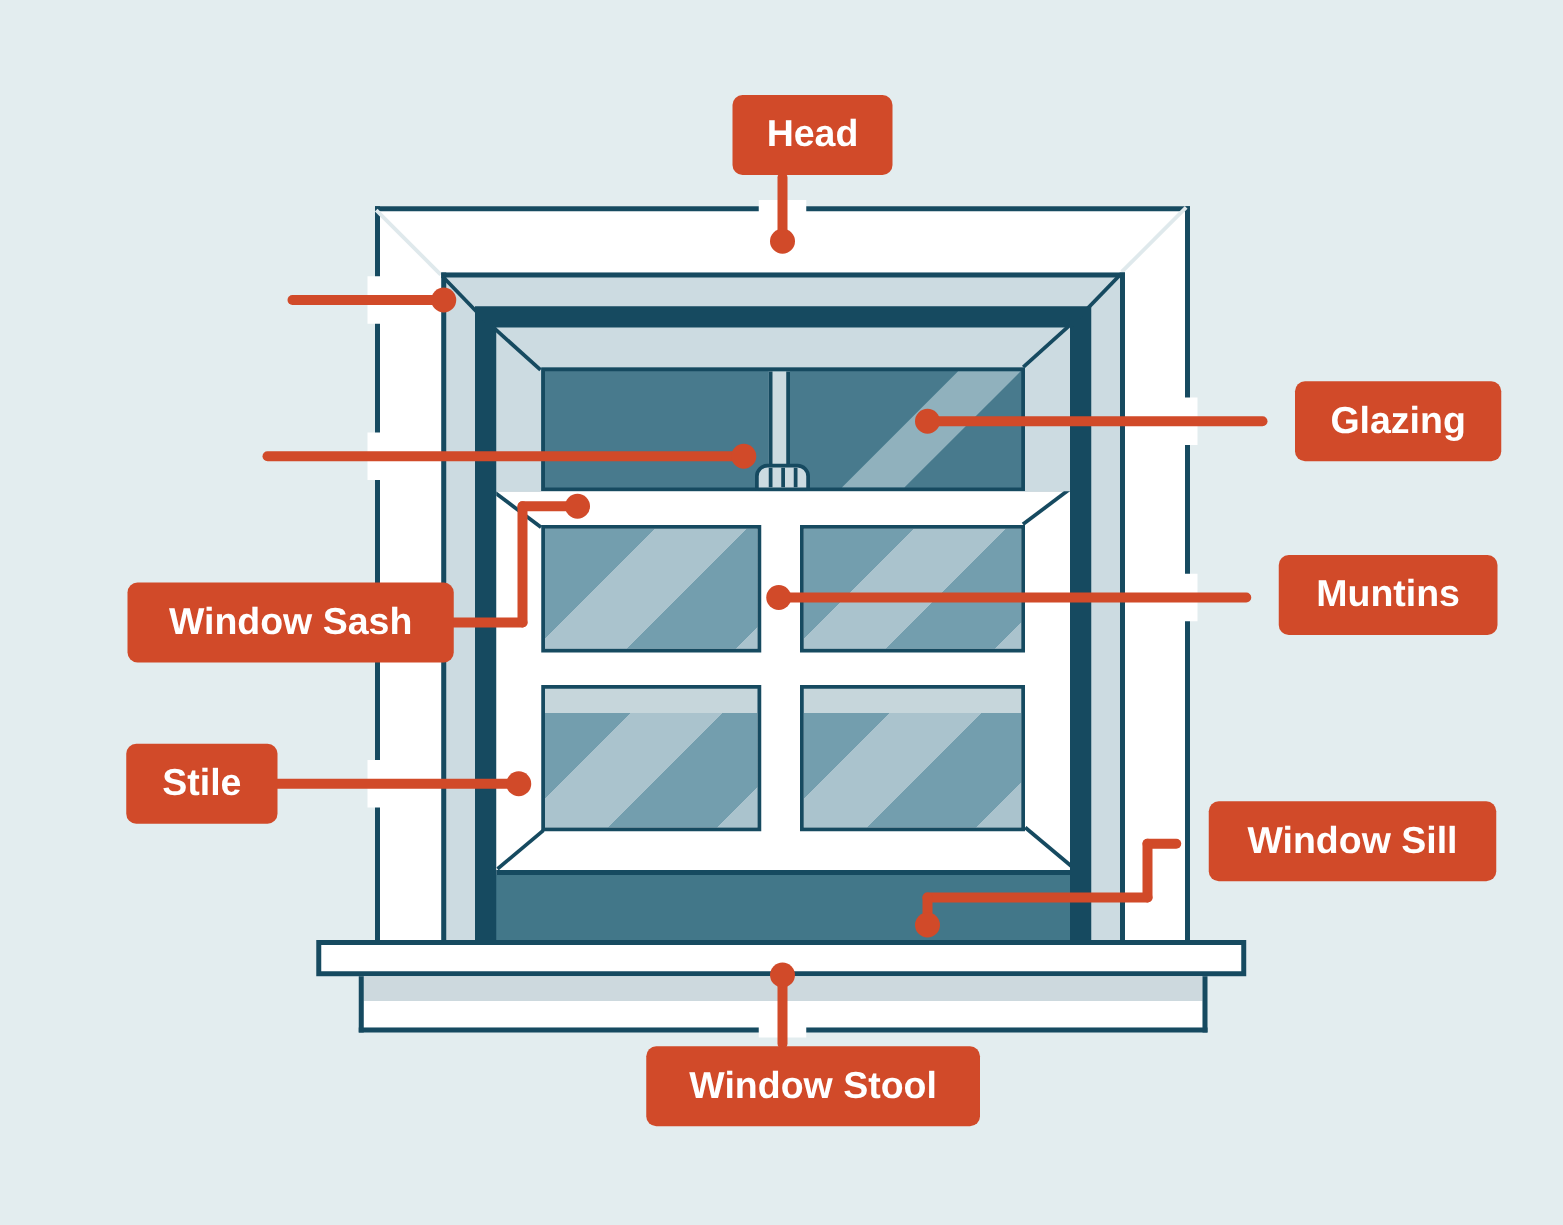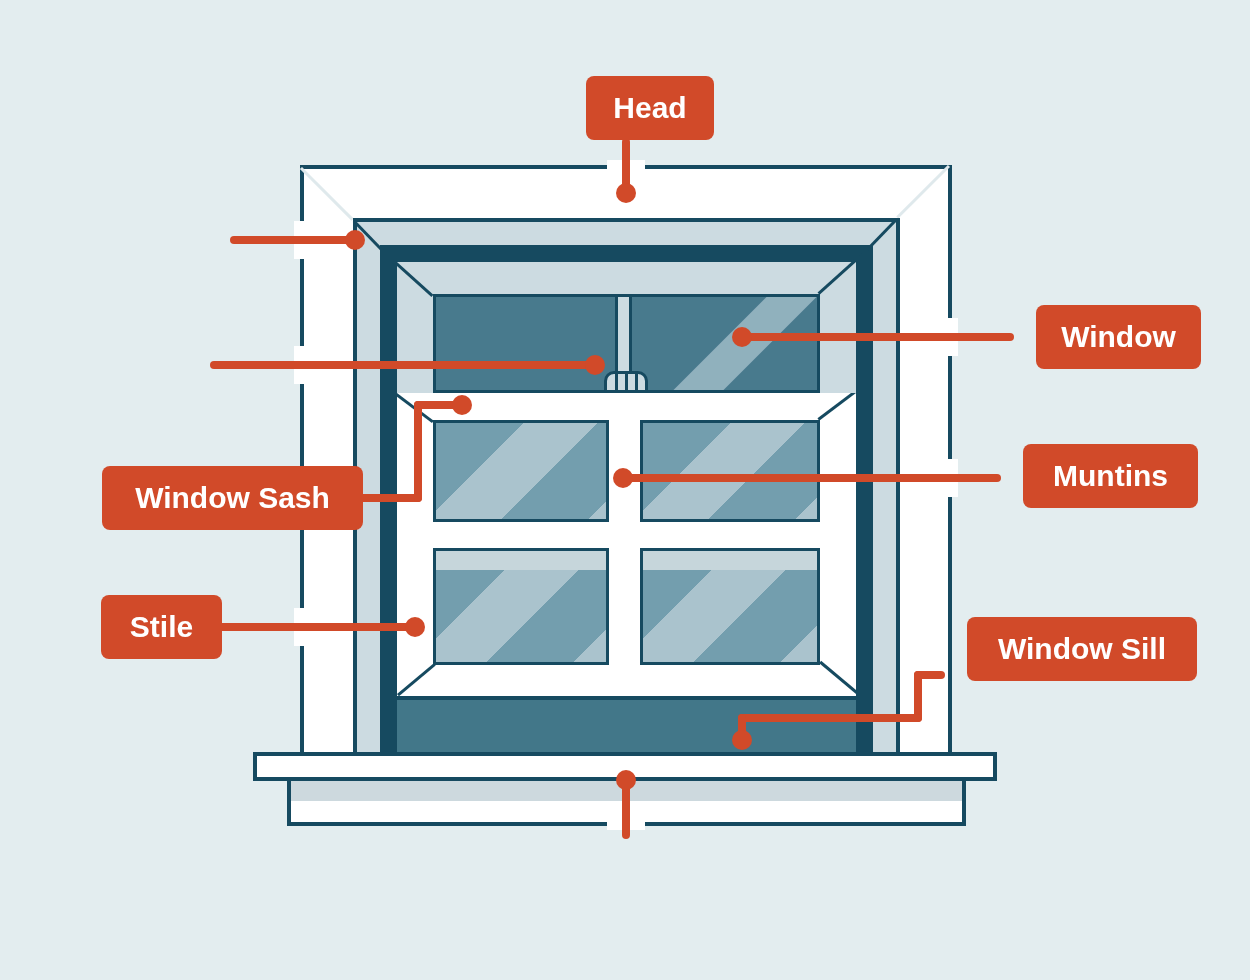--- a/index.html
+++ b/index.html
@@ -132,17 +132,18 @@
   <div class="abs line" style="left:738px;top:714px;width:184px;height:8px;"></div>
   <div class="abs line" style="left:738px;top:714px;width:8px;height:30px;"></div>
   <div class="abs dot" style="left:732px;top:730px;"></div>
 
   <div class="abs line" style="left:622px;top:778px;width:8px;height:61px;"></div>
   <div class="abs dot" style="left:616px;top:770px;"></div>
 
   <div class="abs callout-label" style="left:562px;top:76px;width:128px;height:64px;">Head</div>
   <div class="abs callout-label" style="left:78px;top:466px;width:261px;height:64px;">Window Sash</div>
   <div class="abs callout-label" style="left:77px;top:595px;width:121px;height:64px;">Stile</div>
-  <div class="abs callout-label" style="left:1012px;top:305px;width:165px;height:64px;">Window</div>
+  <div class="abs callout-label" style="left:1012px;top:305px;width:165px;height:64px;">Glazing</div>
   <div class="abs callout-label" style="left:999px;top:444px;width:175px;height:64px;">Muntins</div>
-  <div class="abs callout-label" style="left:943px;top:617px;width:230px;height:64px;">Window Sill</div>
+  <div class="abs callout-label" style="left:943px;top:641px;width:230px;height:64px;">Window Sill</div>
+  <div class="abs callout-label" style="left:493px;top:837px;width:267px;height:64px;">Window Stool</div>
 
 </div>
 
 </body></html>

